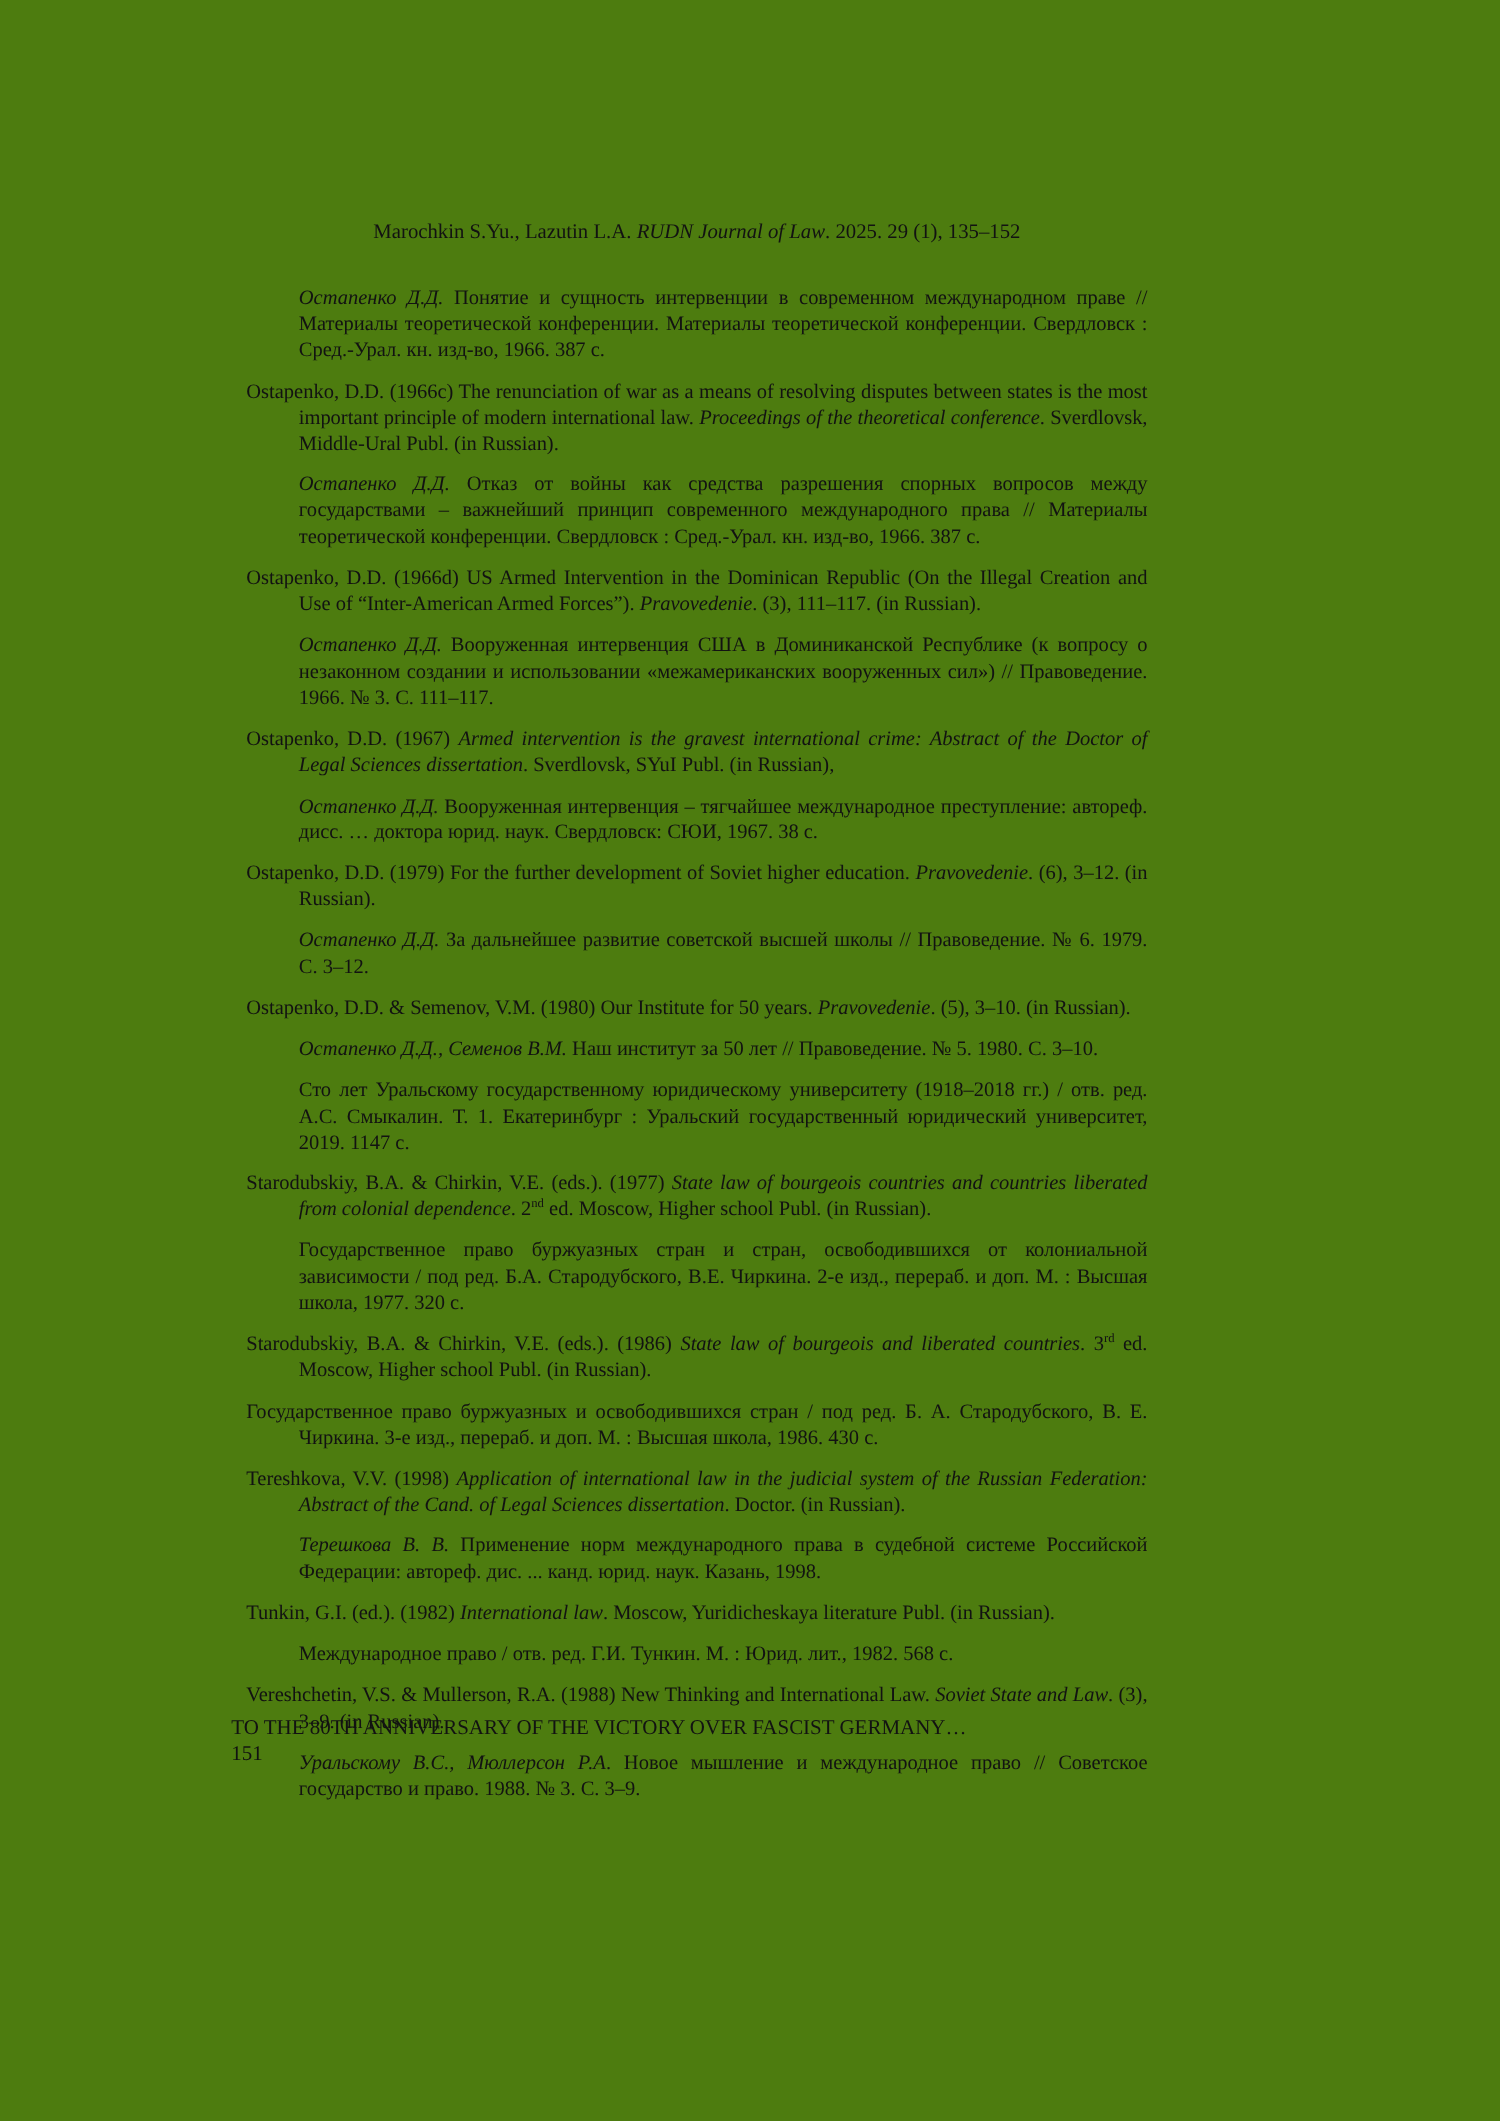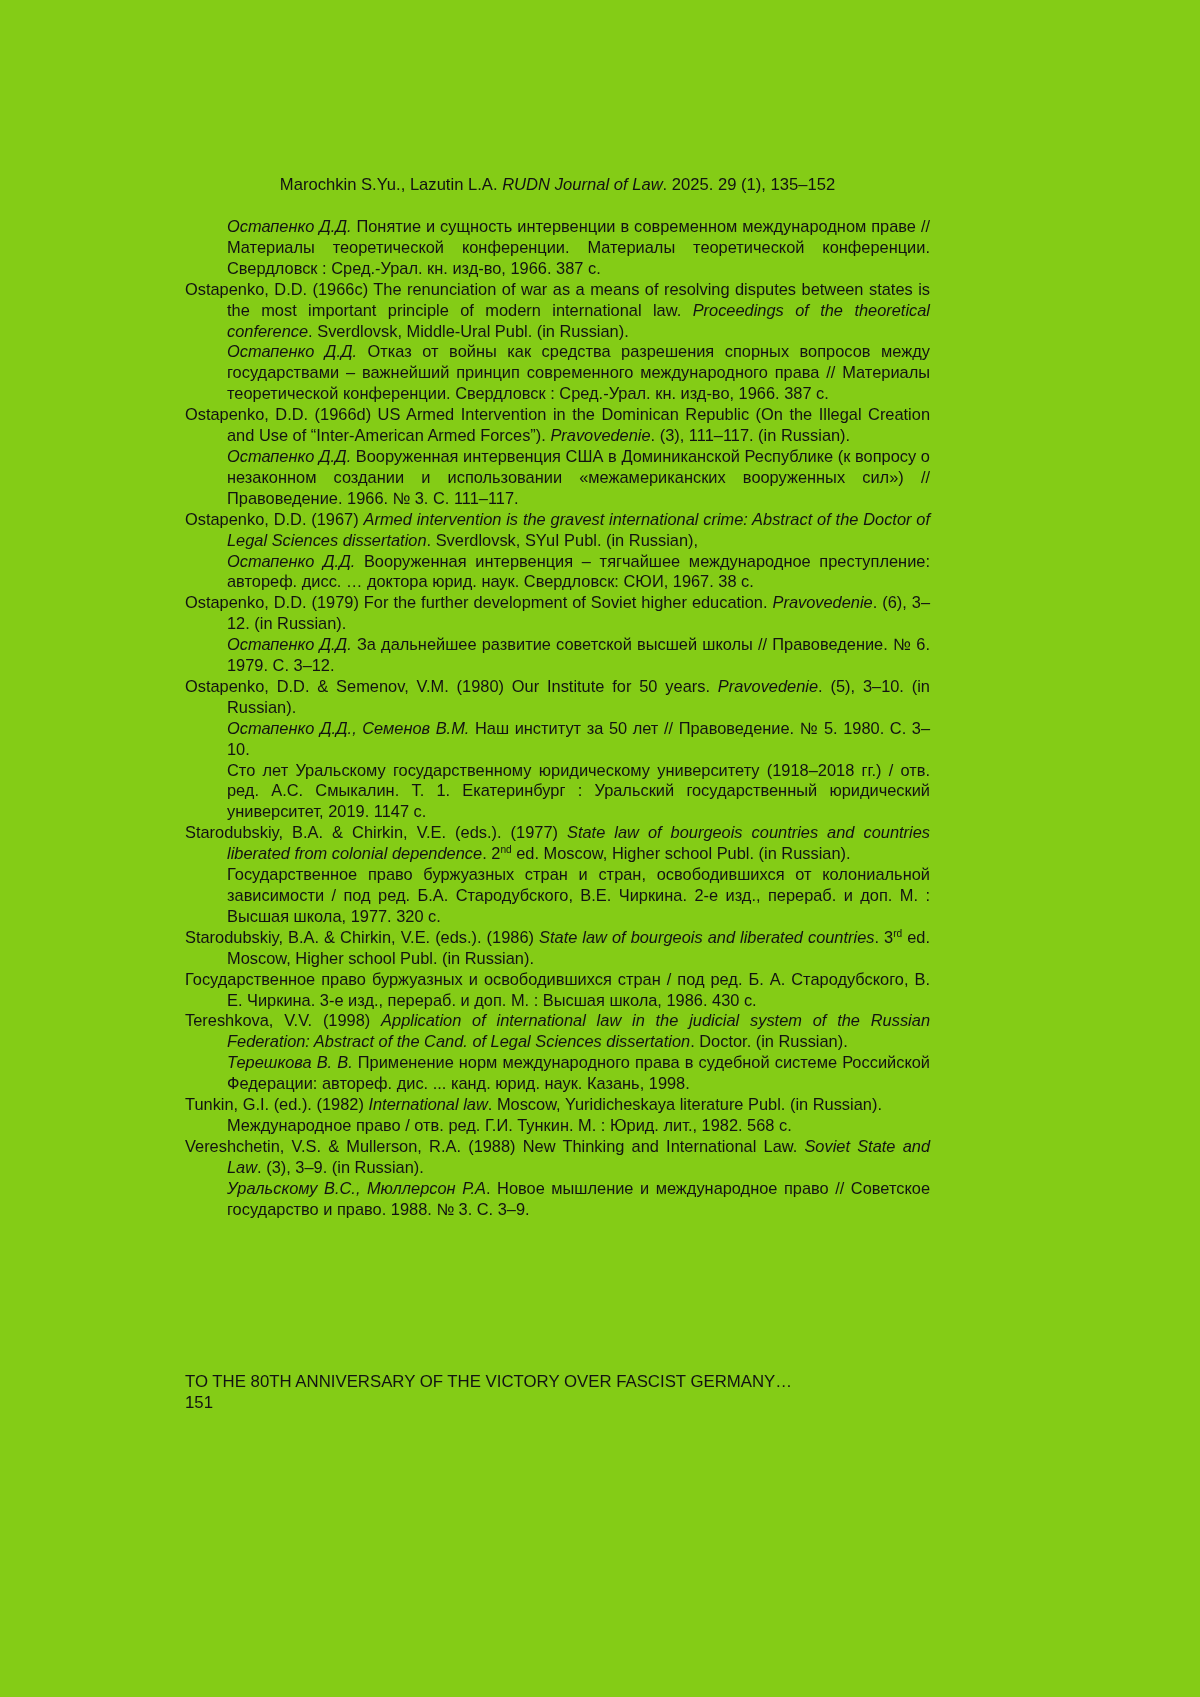--- a/index.html
+++ b/index.html
@@ -4,43 +4,43 @@
 <style>
   html, body {
     margin: 0;
     padding: 0;
     background: #ffffff;
   }
   .page {
     position: relative;
     width: 1200px;
     height: 1697px;
-    background: #84cc16;
+    background: #4d7c0f;
     color: #121212;
-    font-family: Liberation Sans, sans-serif;
+    font-family: Liberation Serif, serif;
     overflow: hidden;
   }
   .running-header {
     position: absolute;
     top: 174px;
     left: 185px;
     width: 745px;
     text-align: center;
     font-size: 16.6px;
     line-height: 21px;
     white-space: nowrap;
   }
   .refs {
     position: absolute;
     top: 216px;
     left: 185px;
     width: 745px;
   }
   p.ref {
-    margin: 0;
+    margin: 12px;
     font-size: 16.4px;
     line-height: 20.9px;
     text-align: justify;
   }
   p.ref.hanging {
     padding-left: 42px;
     text-indent: -42px;
   }
   p.ref.indent {
     padding-left: 42px;

